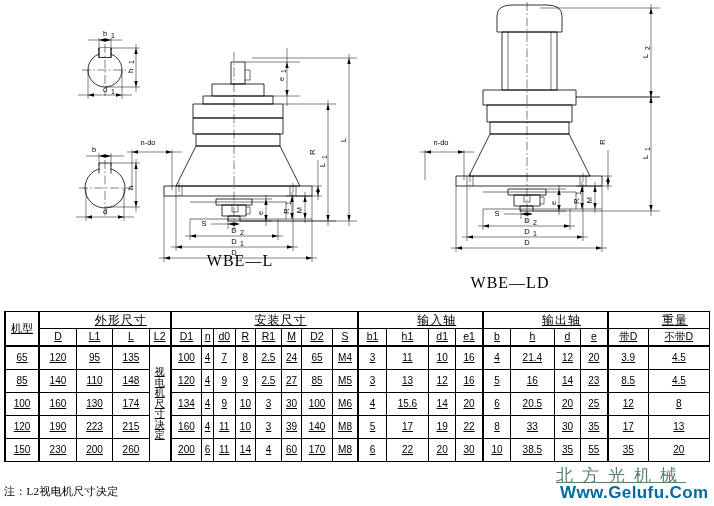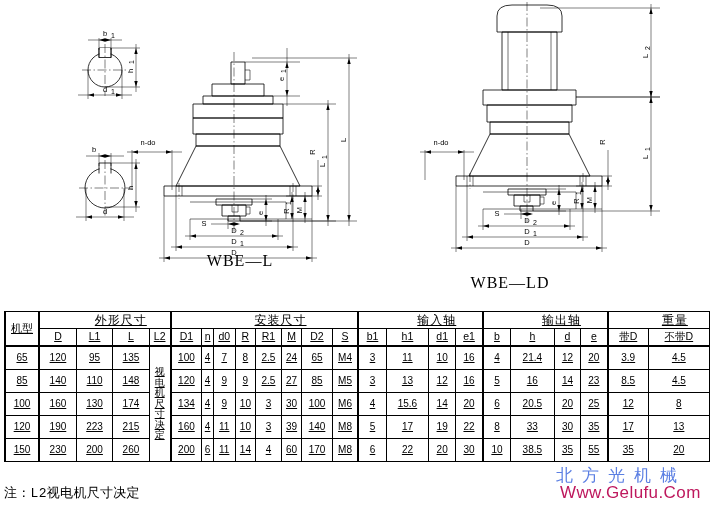--- a/index.html
+++ b/index.html
@@ -56,22 +56,22 @@
     display:block;
     writing-mode:horizontal-tb;
   }
   .outer-left{border-left:2px solid #000 !important;}
   .grp-sep{border-left:2px solid #000 !important;}
   table.spec tbody tr:first-child td{border-top:2px solid #000 !important;border-radius:10px;}
 
   
   #note{
     position:absolute;left:4px;top:484px;
-    font-family:Liberation Mono, monospace;
-    font-size:13px;letter-spacing:.3px;
+    font-family:Liberation Serif, serif;
+    font-size:11px;letter-spacing:.3px;
   }
 
   
   #wm-cn{
     position:absolute;left:556px;top:464px;width:158px;height:22px;
     font-family:"Liberation Sans","DejaVu Sans",sans-serif;
     font-size:17px;letter-spacing:9px;
     color:#e8736b;opacity:.72;pointer-events:none;white-space:nowrap;
   }
   #wm-url{
@@ -564,16 +564,16 @@
             <td>55</td>
             <td class="grp-sep">35</td>
             <td>20</td>
           </tr>
         </tbody>
     </table>
   </div>
 
   <div id="note">注：L2视电机尺寸决定</div>
 
-  <div id="wm-cn" style="color: #1d4ed8;">北方光机械</div>
-  <div id="wm-url" style="color: #be185d;">Www.Gelufu.Com</div>
+  <div id="wm-cn" style="color: #14532d; text-decoration: underline;">北方光机械</div>
+  <div id="wm-url" style="color: #0369a1; font-weight: bold;">Www.Gelufu.Com</div>
 
 </div>
 
 </body></html>

